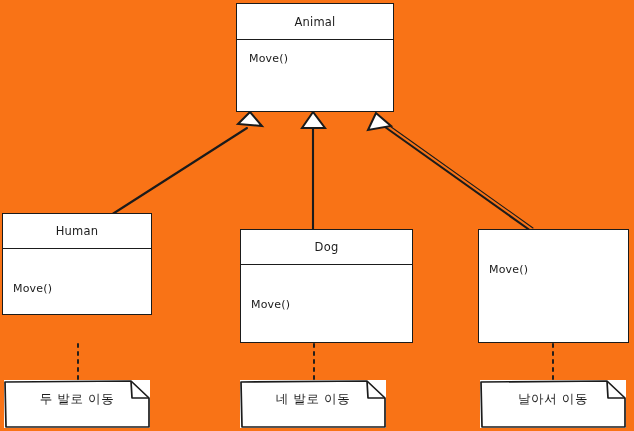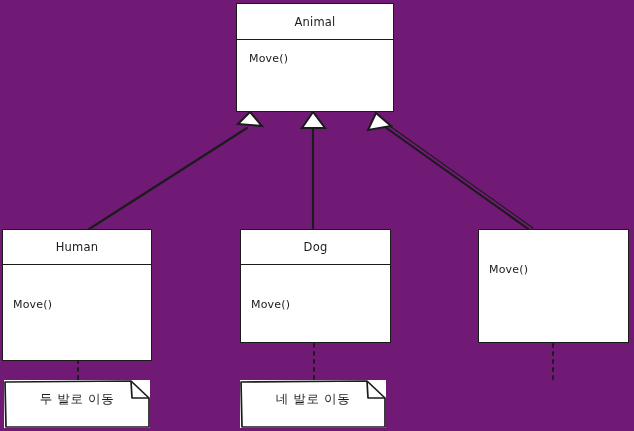--- a/index.html
+++ b/index.html
@@ -8,21 +8,21 @@
     padding: 0;
     background: #ffffff;
   }
   body {
     font-family: "DejaVu Sans", sans-serif;
   }
   #canvas {
     position: relative;
     width: 634px;
     height: 431px;
-    background: #701a75;
+    background: #f97316;
     overflow: hidden;
   }
   #wires {
     position: absolute;
     left: 0;
     top: 0;
     width: 634px;
     height: 431px;
     pointer-events: none;
   }
@@ -117,28 +117,28 @@
     <line x1="553" y1="344" x2="553" y2="381" stroke="#1b1b1b" stroke-width="1.9" stroke-dasharray="3,5" stroke-linecap="round"></line>
   </svg>
 
   <div class="uml-class" style="left:236px; top:3px; width:158px; height:109px;">
     <div class="cls-title" style="height:36px;">Animal</div>
     <div class="cls-body">
       <span class="cls-method">Move()</span>
     </div>
   </div>
 
-  <div class="uml-class" style="left:2px; top:229px; width:150px; height:132px;">
+  <div class="uml-class" style="left:2px; top:213px; width:150px; height:102px;">
     <div class="cls-title" style="height:35px;">Human</div>
     <div class="cls-body">
       <span class="cls-method" style="left:10px; top:33px;">Move()</span>
     </div>
   </div>
 
-  <div class="uml-class" style="left:240px; top:229px; width:151px; height:114px;">
+  <div class="uml-class" style="left:240px; top:229px; width:173px; height:114px;">
     <div class="cls-title" style="height:35px;">Dog</div>
     <div class="cls-body">
       <span class="cls-method" style="left:10px; top:33px;">Move()</span>
     </div>
   </div>
 
   <div class="uml-class" style="left:478px; top:229px; width:151px; height:114px;">
     <div class="cls-body">
       <span class="cls-method" style="left:10px; top:33px;">Move()</span>
     </div>
@@ -153,14 +153,21 @@
   </div>
 
   <div class="uml-note" style="left:240px; top:380px; width:146px; height:48px;">
     <svg class="note-shape" viewBox="0 0 146 48" preserveAspectRatio="none">
       <path d="M1,2 L127,1 L145,18 L145,47 L2,47 Z" fill="#ffffff" stroke="#1b1b1b" stroke-width="1.7" stroke-linejoin="round"></path>
       <path d="M127,1 L128,18 L145,18" fill="none" stroke="#1b1b1b" stroke-width="1.7" stroke-linejoin="round"></path>
     </svg>
     <div class="note-text">네 발로 이동</div>
   </div>
 
+  <div class="uml-note" style="left:480px; top:380px; width:146px; height:48px;">
+    <svg class="note-shape" viewBox="0 0 146 48" preserveAspectRatio="none">
+      <path d="M1,2 L127,1 L145,18 L145,47 L2,47 Z" fill="#ffffff" stroke="#1b1b1b" stroke-width="1.7" stroke-linejoin="round"></path>
+      <path d="M127,1 L128,18 L145,18" fill="none" stroke="#1b1b1b" stroke-width="1.7" stroke-linejoin="round"></path>
+    </svg>
+    <div class="note-text">날아서 이동</div>
+  </div>
 
 </div>
 
 </body></html>

